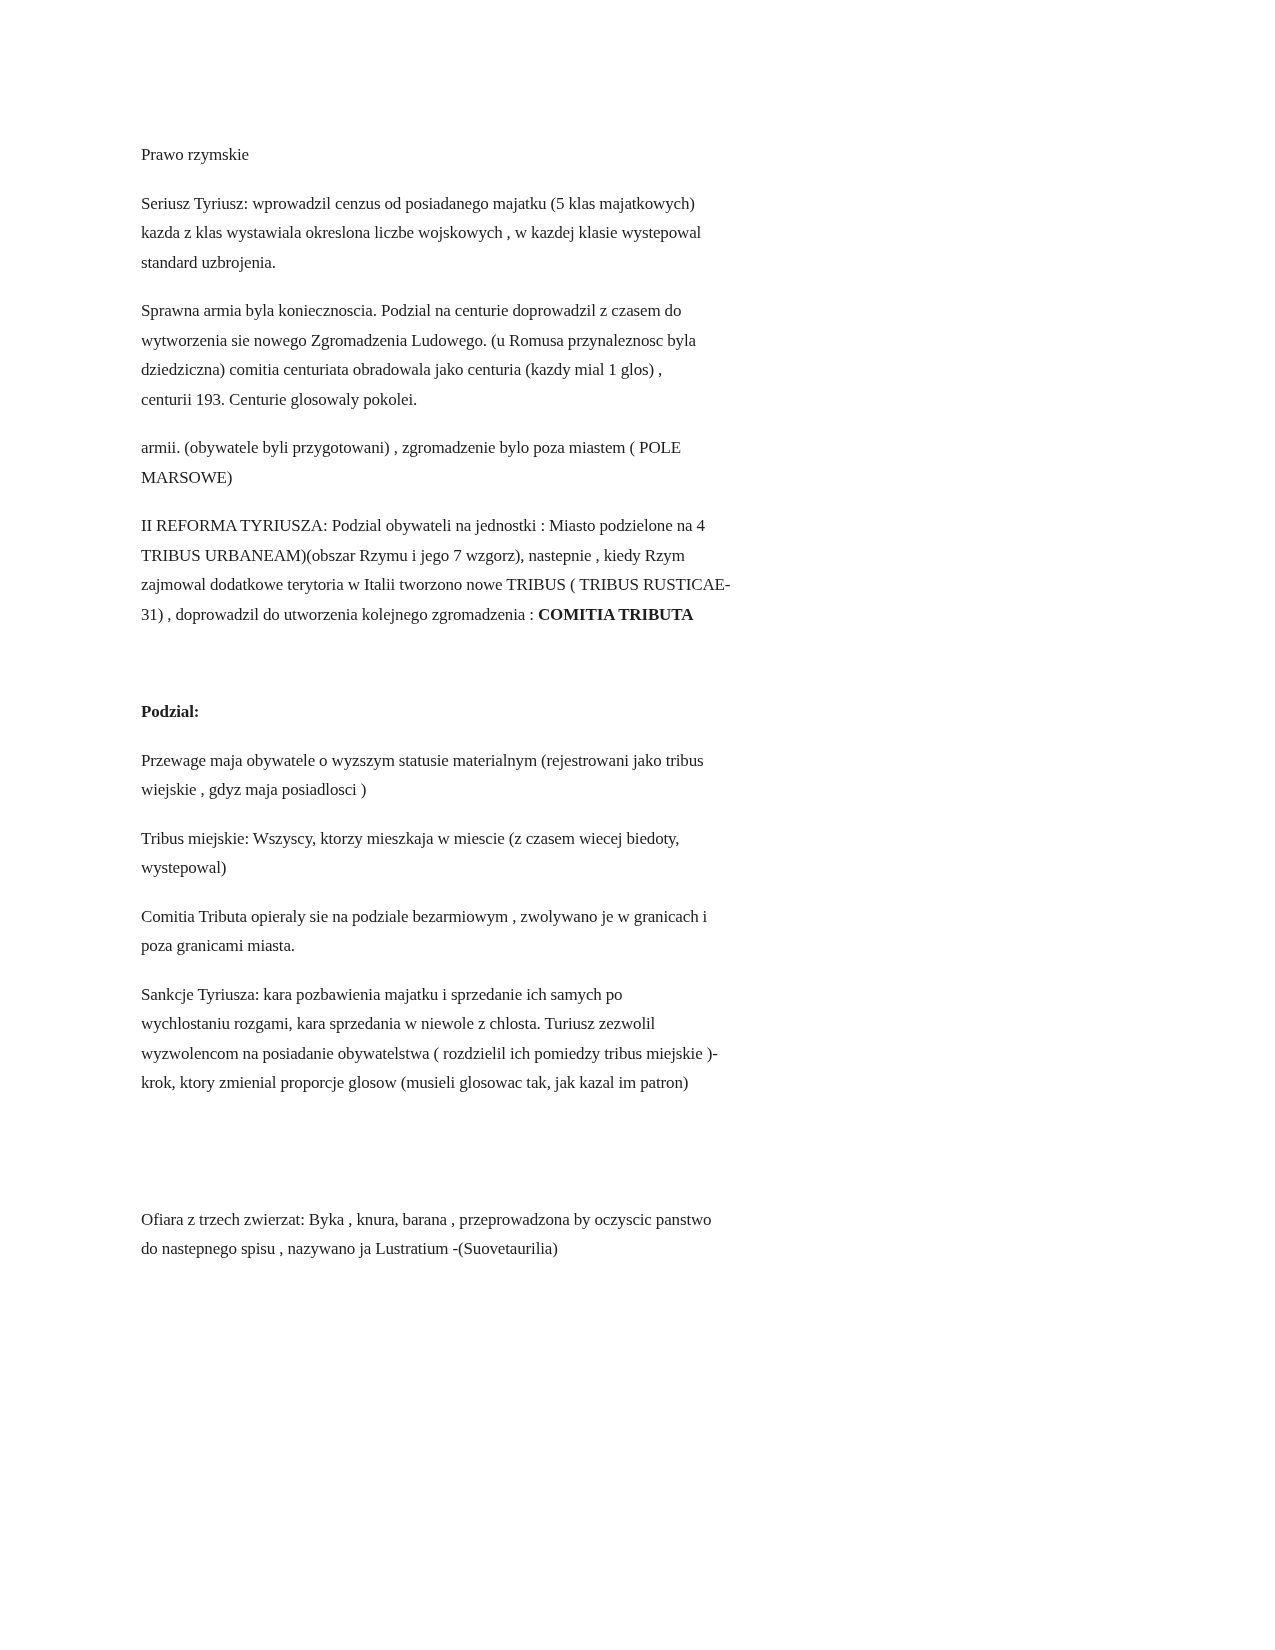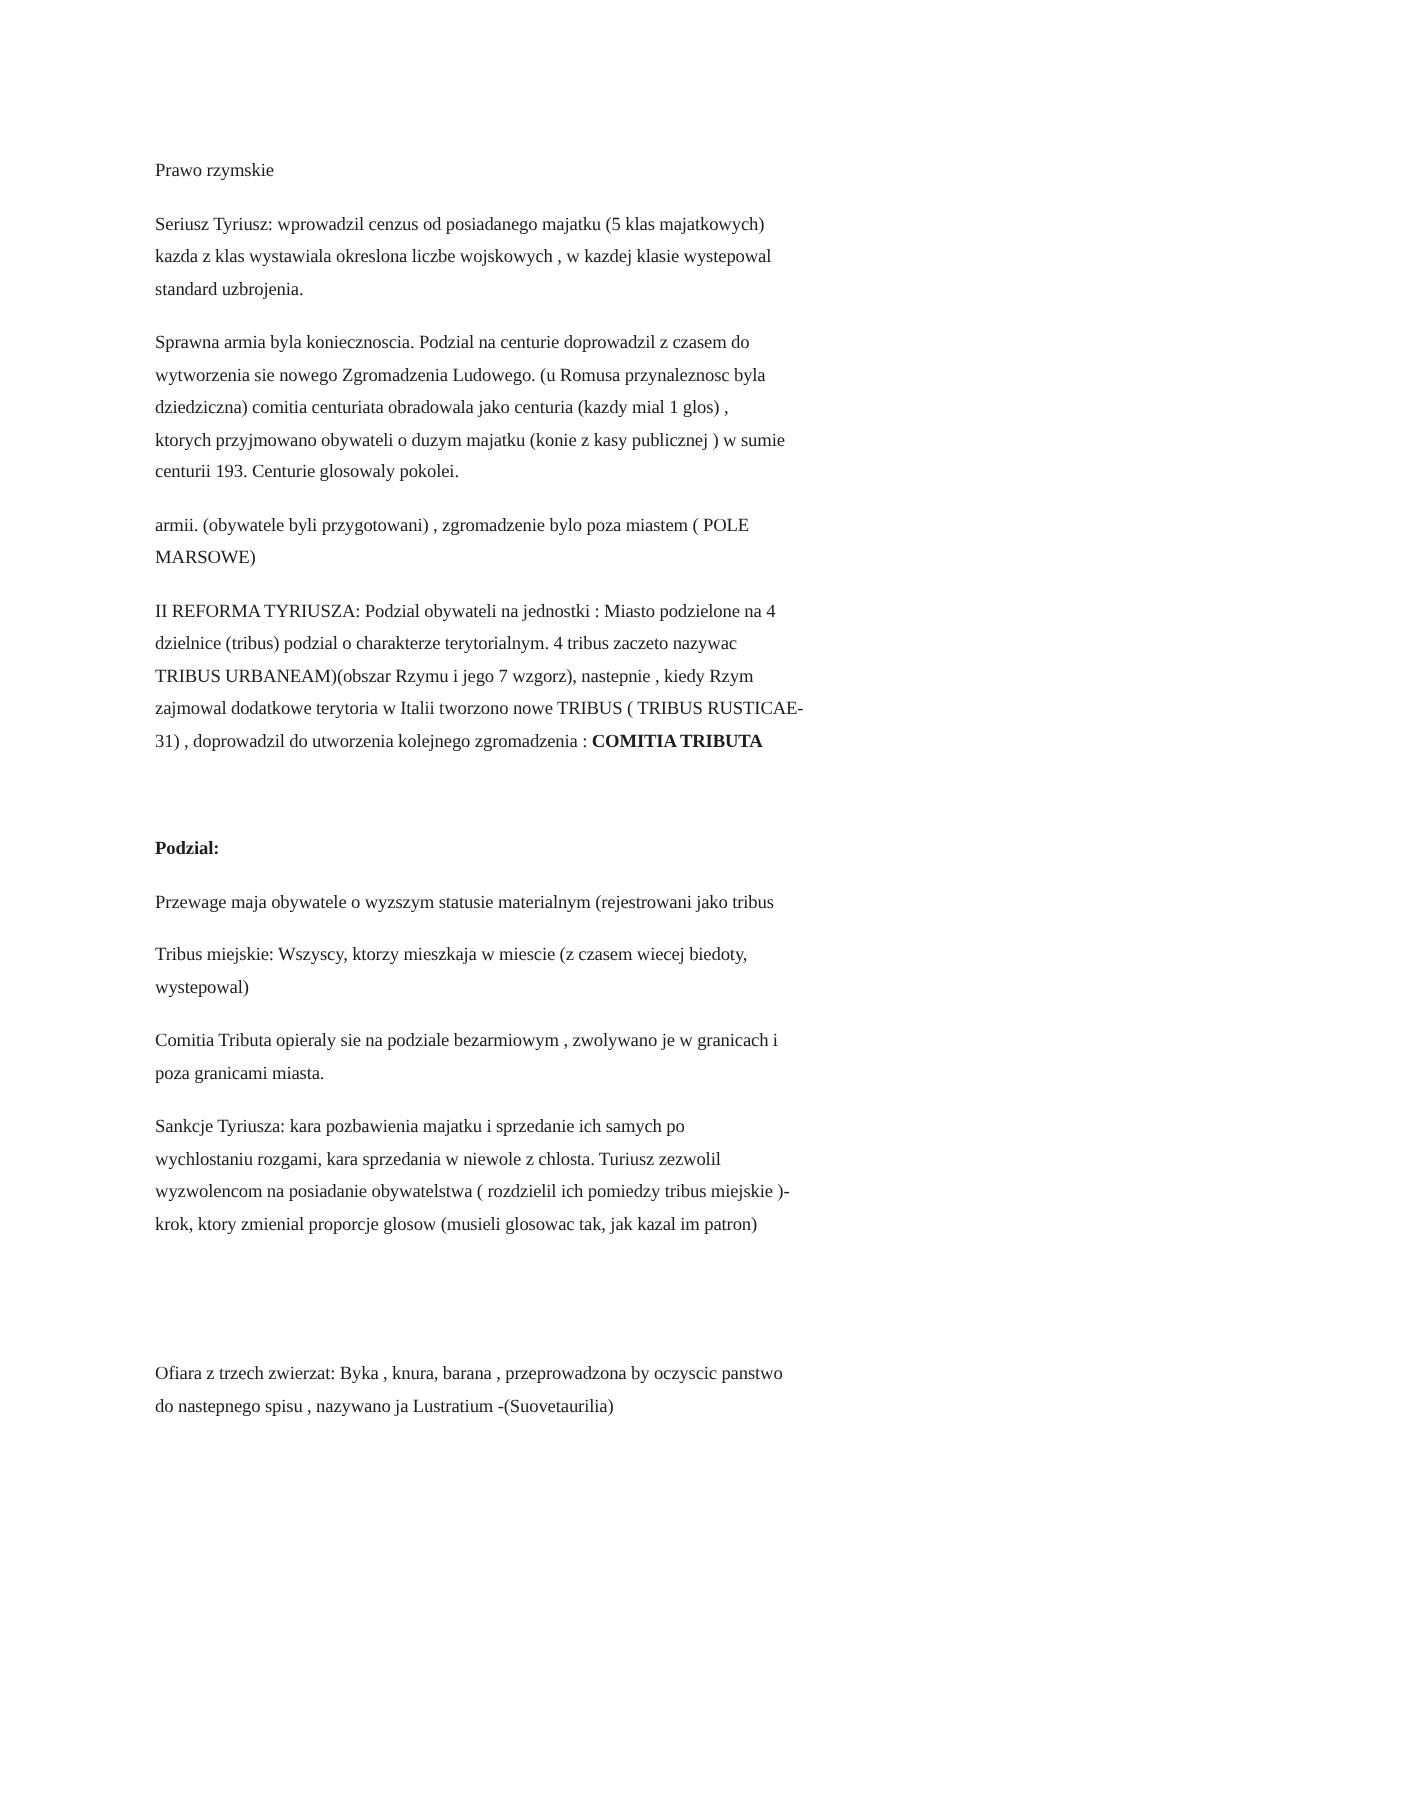--- a/index.html
+++ b/index.html
@@ -27,43 +27,42 @@
   <p class="p">
     <span class="line">Seriusz Tyriusz: wprowadzil cenzus od posiadanego majatku (5 klas majatkowych)</span>
     <span class="line">kazda z klas wystawiala okreslona liczbe wojskowych , w kazdej klasie wystepowal</span>
     <span class="line">standard uzbrojenia.</span>
   </p>
 
   <p class="p">
     <span class="line">Sprawna armia byla koniecznoscia. Podzial na centurie doprowadzil z czasem do</span>
     <span class="line">wytworzenia sie nowego Zgromadzenia Ludowego. (u Romusa przynaleznosc byla</span>
     <span class="line">dziedziczna) comitia centuriata obradowala jako centuria (kazdy mial 1 glos) ,</span>
-    <span class="line">ktorych przyjmowano obywateli o duzym majatku (konie z kasy publicznej ) w sumie</span>
     <span class="line">centurii 193. Centurie glosowaly pokolei.</span>
   </p>
 
   <p class="p">
     <span class="line">armii. (obywatele byli przygotowani) , zgromadzenie bylo poza miastem  ( POLE</span>
     <span class="line">MARSOWE)</span>
   </p>
 
   <p class="p">
     <span class="line">II REFORMA TYRIUSZA: Podzial obywateli na jednostki : Miasto podzielone na 4</span>
-    <span class="line">dzielnice (tribus) podzial o charakterze terytorialnym. 4 tribus zaczeto nazywac</span>
     <span class="line">TRIBUS URBANEAM)(obszar Rzymu i jego 7 wzgorz), nastepnie , kiedy Rzym</span>
     <span class="line">zajmowal dodatkowe terytoria w Italii tworzono nowe TRIBUS ( TRIBUS RUSTICAE-</span>
     <span class="line"><span>31) , doprowadzil do utworzenia kolejnego zgromadzenia : </span><span class="bold">COMITIA TRIBUTA</span></span>
   </p>
 
   <div class="gap-large"></div>
 
   <p class="p bold">Podzial:</p>
 
   <p class="p">
     <span class="line">Przewage maja obywatele o wyzszym statusie materialnym (rejestrowani jako tribus</span>
+    <span class="line">wiejskie , gdyz maja posiadlosci )</span>
   </p>
 
   <p class="p">
     <span class="line">Tribus miejskie: Wszyscy, ktorzy mieszkaja w miescie (z czasem wiecej biedoty,</span>
     <span class="line">wystepowal)</span>
   </p>
 
   <p class="p">
     <span class="line">Comitia Tributa opieraly sie na podziale bezarmiowym , zwolywano je w granicach i</span>
     <span class="line">poza granicami miasta.</span>

